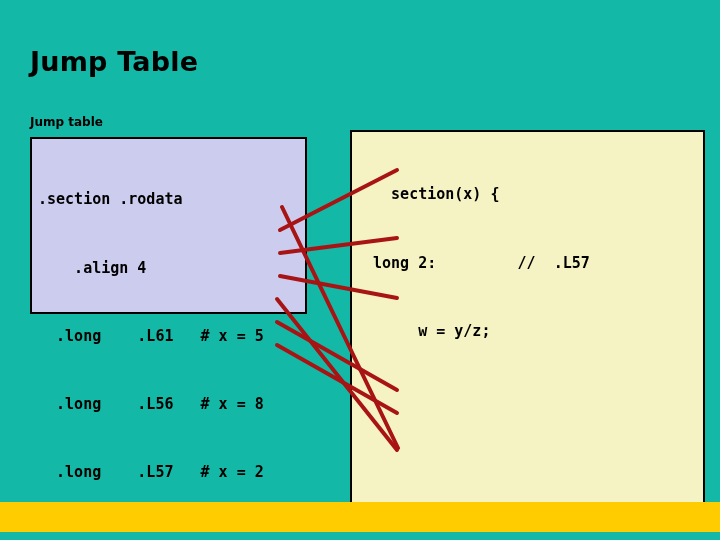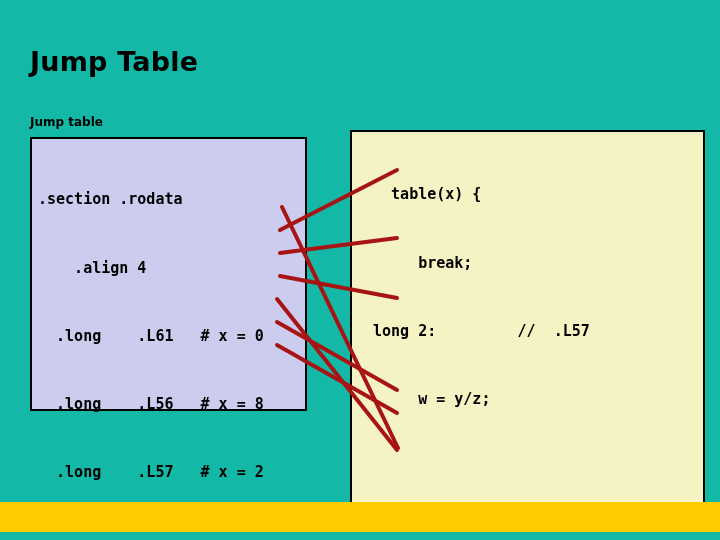--- a/index.html
+++ b/index.html
@@ -48,21 +48,21 @@
     font-size: 15px;
     font-weight: bold;
     color: #000000;
     line-height: 22.7px;
     white-space: pre;
   }
   #asm-box {
     left: 30px;
     top: 137px;
     width: 277px;
-    height: 274px;
+    height: 177px;
     background: #ccccee;
     padding: 4px 0 0 6px;
   }
   #c-box {
     left: 350px;
     top: 130px;
     width: 355px;
     height: 375px;
     background: #f5f2c4;
     padding: 6px 0 0 12px;
@@ -93,32 +93,31 @@
 
 <div id="slide">
 
   <div id="slide-title">Jump Table</div>
 
   <div id="jump-table-caption">Jump table</div>
 
   <div id="asm-box" class="code-box" style="background: rgb(204, 204, 238);">
     <span class="code-line">.section .rodata</span>
     <span class="code-line">    .align 4</span>
-    <span class="code-line">  .long    .L61   # x = 0</span>
+    <span class="code-line">  .long    .L61   # x = 5</span>
     <span class="code-line">  .long    .L56   # x = 8</span>
     <span class="code-line">  .long    .L57   # x = 2</span>
     
     
     
     
   </div>
 
   <div id="c-box" class="code-box" style="background: rgb(245, 242, 196);">
-    <span class="code-line">   table(x) {</span>
-    <span class="code-line">      break;</span>
+    <span class="code-line">   section(x) {</span>
     <span class="code-line"> long 2:         //  .L57</span>
     <span class="code-line">      w = y/z;</span>
     
     
     
     
     
     
     
     

